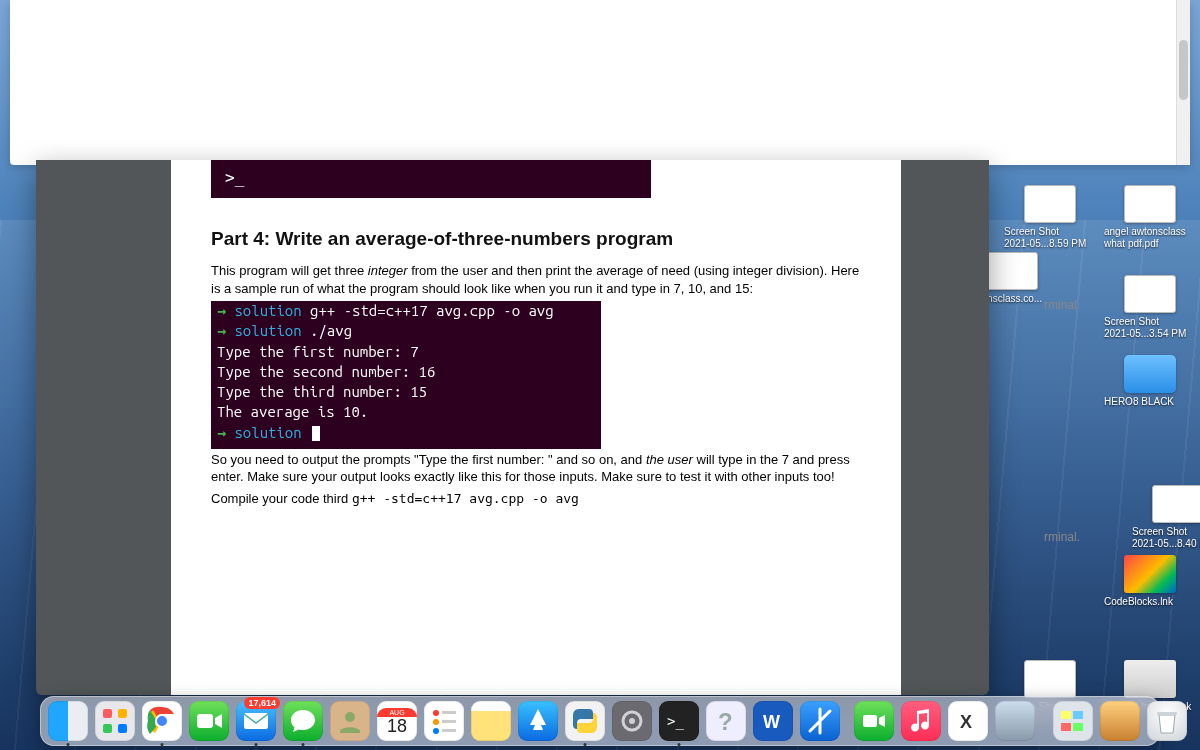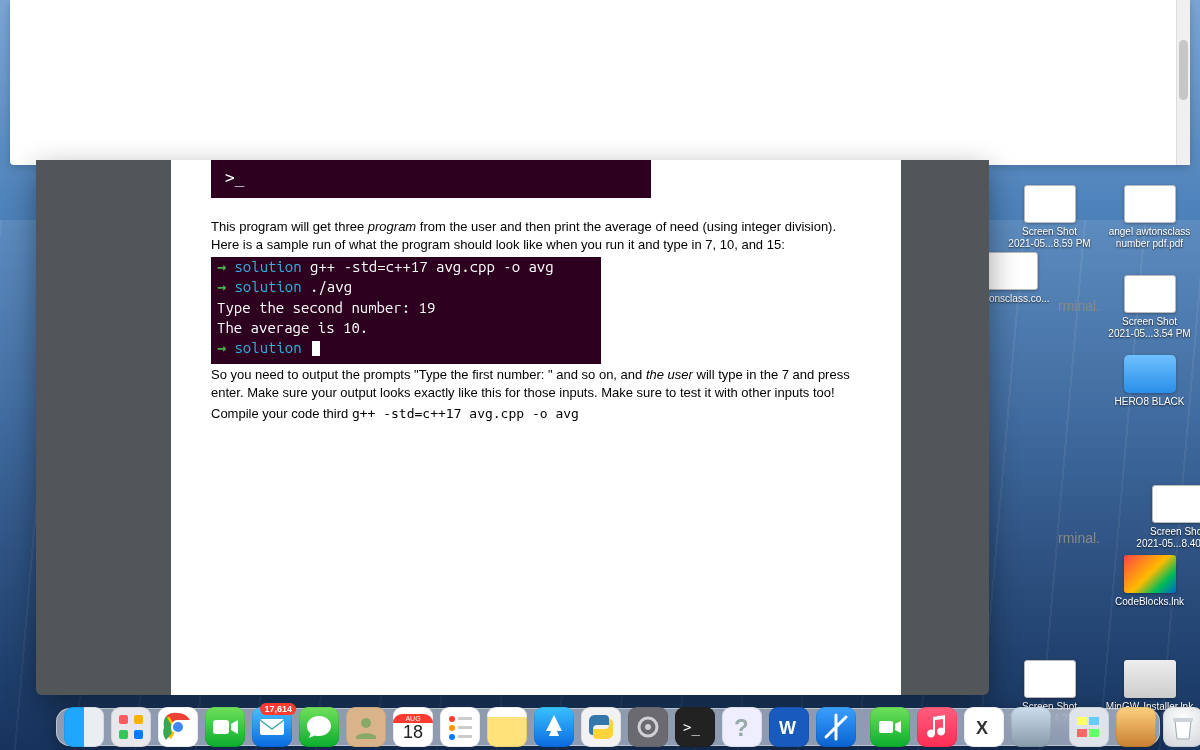--- a/index.html
+++ b/index.html
@@ -15,47 +15,47 @@
       repeating-linear-gradient(95deg,rgba(255,255,255,0.07) 0 2px,transparent 2px 60px);
     filter:blur(0.3px);
   }
   
   .topwhite { position:absolute; left:10px; top:0; width:1180px; height:165px; background:#fff; border-radius:0 0 4px 4px; box-shadow:0 2px 10px rgba(0,0,0,0.2); }
   .applehint { position:absolute; left:14px; top:2px; font-size:14px; color:#000; }
   .rightscroll { position:absolute; right:0; top:0; width:14px; height:165px; background:#f0f0f0; border-left:1px solid #ddd;}
   .rightscroll .thumb{ position:absolute; left:2px; top:40px; width:9px; height:60px; background:#c6c6c6; border-radius:5px;}
 
   
-  .dicon { position:absolute; width:95px; text-align:center; color:#fff; font-size:10px; text-shadow:0 1px 2px rgba(0,0,0,0.8);}
+  .dicon { position:absolute; width:95px; color:#fff; font-size:10px; text-shadow:0 1px 2px rgba(0,0,0,0.8);}
   .dicon .thumb { width:52px; height:38px; margin:0 auto 3px; background:#fff; border:1px solid #bbb; border-radius:3px; box-shadow:0 1px 3px rgba(0,0,0,0.3); position:relative;}
   .dicon .thumb.folder { background:linear-gradient(#6ec0ff,#2a8fe8); border:none; border-radius:5px;}
   .dicon .thumb.app { background:linear-gradient(135deg,#f44,#fb0 50%,#0b5 75%,#06c); border:none;}
   .dicon .thumb.app2 { background:linear-gradient(#eee,#ccc); border:none;}
   .dicon .lbl { display:inline-block; background:rgba(0,0,0,0.0); padding:0 2px; border-radius:2px; line-height:12px;}
   
-  .diconL { position:absolute; color:#888; font-size:14px; text-align:right; width:90px;margin-left:20px;}
+  .diconL { position:absolute; color:#888; font-size:12px; text-align:right; width:90px;}
 
   
   .docwin { position:absolute; left:36px; top:160px; width:953px; height:535px; background:#525659; border-radius:0 0 6px 6px; box-shadow:0 10px 30px rgba(0,0,0,0.4); overflow:hidden;}
   .page { position:absolute; left:135px; top:0; width:730px; background:#fff; color:#111; padding:0 0 40px 0; min-height:100%;}
   .page-inner{ padding:0 40px;}
   .purpleblock{ margin:0 0 20px 40px; width:440px; height:38px; background:#2c001e; position:relative;}
   .purpleblock .gt{ position:absolute; left:14px; top:8px; color:#fff; font-family:Menlo,Consolas,monospace; font-size:16px;}
   h2.part { font-size:19px; font-weight:700; margin:30px 0 12px; }
   .bodytext{ font-size:13px; line-height:1.35; color:#000;}
   .bodytext em{ font-style:italic;}
   .term { margin:4px 0 2px; background:#2c001e; color:#fff; font-family:"Ubuntu Mono",Menlo,Consolas,monospace; font-size:15px; line-height:1.35; padding:0 6px 6px; width:390px;}
   .term .arrow{ color:#4caf50; font-weight:bold;}
   .term .dir{ color:#34b0e0;}
   .term .cmd{ color:#fff;}
   .term .cursor{ display:inline-block; width:8px; height:15px; background:#fff; vertical-align:text-bottom; margin-left:2px;}
   code.inline{ font-family:Menlo,Consolas,monospace; background:transparent;}
 
   
-  .dock { position:absolute; left:56px; right:40px; bottom:4px; height:38px;
+  .dock { position:absolute; left:40px; right:40px; bottom:4px; height:50px;
     background:rgba(240,240,245,0.55); border-radius:14px; backdrop-filter:blur(8px);
     display:flex; align-items:center; padding:0 8px; gap:7px;
     box-shadow:0 4px 16px rgba(0,0,0,0.35), inset 0 0 0 1px rgba(255,255,255,0.4);}
   .dockitem{ width:40px; height:40px; border-radius:9px; position:relative; flex:0 0 auto;
     background:linear-gradient(#eee,#ccc); box-shadow:inset 0 0 0 1px rgba(0,0,0,0.08);}
   .dockitem svg{width:100%;height:100%;}
   .dockitem .dot{ position:absolute; bottom:-5px; left:50%; transform:translateX(-50%); width:3px;height:3px;border-radius:50%; background:#333;}
   .dockitem.badge::after{ content:attr(data-badge); position:absolute; top:-4px; right:-4px; background:#ff3b30; color:#fff; font-size:9px; padding:1px 4px; border-radius:8px; font-weight:600;}
   .dockitem.cal{ background:#fff; display:flex; flex-direction:column; align-items:center; justify-content:center;}
   .dockitem.cal .m{ font-size:7px; color:#fff; background:#ff3b30; width:100%; text-align:center; border-radius:9px 9px 0 0; padding:1px 0;}
@@ -71,48 +71,51 @@
 
   <div class="topwhite">
     <div class="rightscroll">
         <div class="thumb"></div>
       </div>
   </div>
   <span class="applehint"></span>
 
   <div id="rico">
       <div class="dicon" style="left: 1002px; top: 185px;"><div class="thumb "></div><div class="lbl">Screen Shot</div><div class="lbl">2021-05...8.59 PM</div></div>
-      <div class="dicon" style="left: 1102px; top: 185px;"><div class="thumb "></div><div class="lbl">angel awtonsclass</div><div class="lbl">number pdf.pdf</div></div>
+      <div class="dicon" style="left: 1102px; top: 185px;"><div class="thumb "></div><div class="lbl">angel awtonsclass</div><div class="lbl">what pdf.pdf</div></div>
       <div class="dicon" style="left: 964px; top: 252px;"><div class="thumb "></div><div class="lbl">awtonsclass.co...</div></div>
       <div class="dicon" style="left: 1102px; top: 275px;"><div class="thumb "></div><div class="lbl">Screen Shot</div><div class="lbl">2021-05...3.54 PM</div></div>
       <div class="dicon" style="left: 1102px; top: 355px;"><div class="thumb folder"></div><div class="lbl">HERO8 BLACK</div></div>
       <div class="dicon" style="left: 1130px; top: 485px;"><div class="thumb "></div><div class="lbl">Screen Shot</div><div class="lbl">2021-05...8.40 PM</div></div>
       <div class="dicon" style="left: 1102px; top: 555px;"><div class="thumb app"></div><div class="lbl">CodeBlocks.lnk</div></div>
       <div class="dicon" style="left: 1002px; top: 660px;"><div class="thumb "></div><div class="lbl">Screen Shot</div><div class="lbl">2021-05...4.22 PM</div></div>
       <div class="dicon" style="left: 1102px; top: 660px;"><div class="thumb app2"></div><div class="lbl">MinGW</div><div class="lbl">Installer.lnk</div></div>
     </div>
 
   <div id="lico">
       <div class="diconL" style="left: 990px; top: 298px;">rminal.</div>
       <div class="diconL" style="left: 990px; top: 530px;">rminal.</div>
     </div>
 
   <div class="docwin">
     <div class="page">
       <div class="purpleblock">
           <span class="gt">&gt;_</span>
         </div>
       <div class="page-inner">
+        <h2 class="part">Part 4: Write an average-of-three-numbers program</h2>
         <p class="bodytext">
-          <span>This program will get three </span><em>program</em><span> from the user and then print the average of need (using integer division). Here is a sample run of what the program should look like when you run it and type in 7, 10, and 15:</span>
+          <span>This program will get three </span><em>integer</em><span> from the user and then print the average of need (using integer division). Here is a sample run of what the program should look like when you run it and type in 7, 10, and 15:</span>
         </p>
         <div class="term" id="term">
             <div><span class="arrow">→  </span><span class="dir">solution </span><span class="cmd">g++ -std=c++17 avg.cpp -o avg</span></div>
             <div><span class="arrow">→  </span><span class="dir">solution </span><span class="cmd">./avg</span></div>
-            <div>Type the second number: 19</div>
+            <div>Type the first number: 7</div>
+            <div>Type the second number: 16</div>
+            <div>Type the third number: 15</div>
             <div>The average is 10.</div>
             <div><span class="arrow">→  </span><span class="dir">solution </span><span class="cmd"></span><span class="cursor"></span></div>
           </div>
         <p class="bodytext" style="margin-bottom:4px;">
           <span>So you need to output the prompts "Type the first number: " and so on, and </span><em>the user</em><span> will type in the 7 and press enter. Make sure your output looks exactly like this for those inputs. Make sure to test it with other inputs too!</span>
         </p>
         <p class="bodytext">
           <span>Compile your code third </span><code class="inline">g++ -std=c++17 avg.cpp -o avg</code>
         </p>
       </div>

